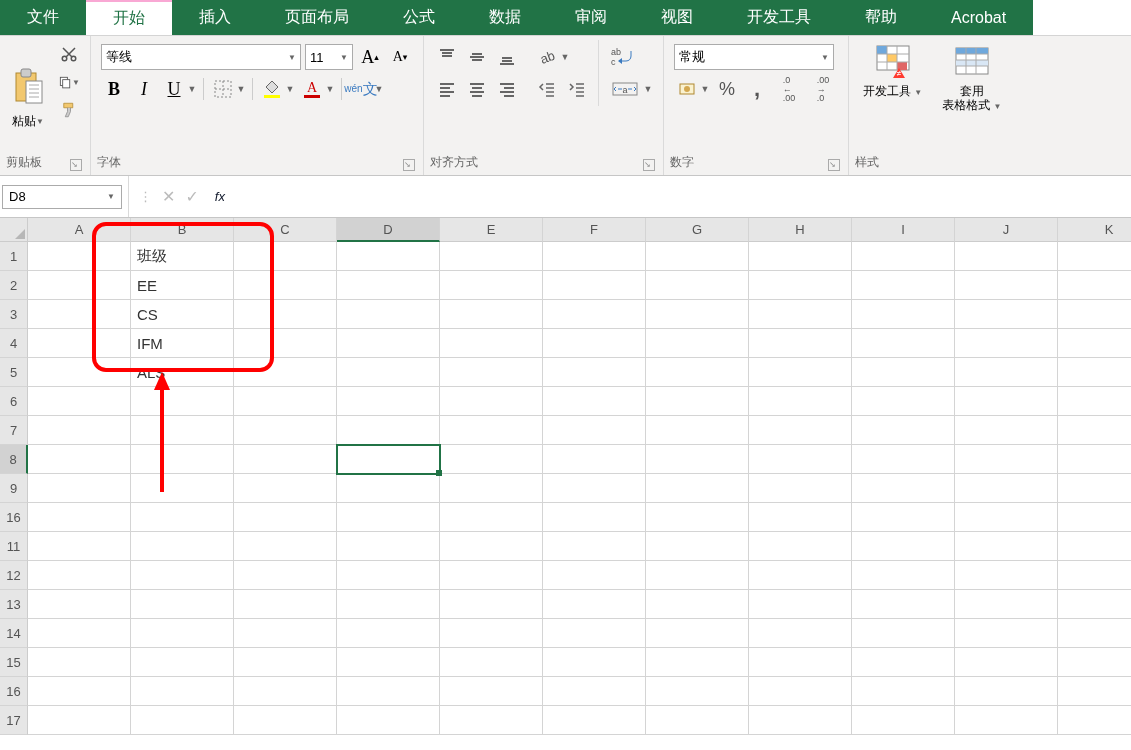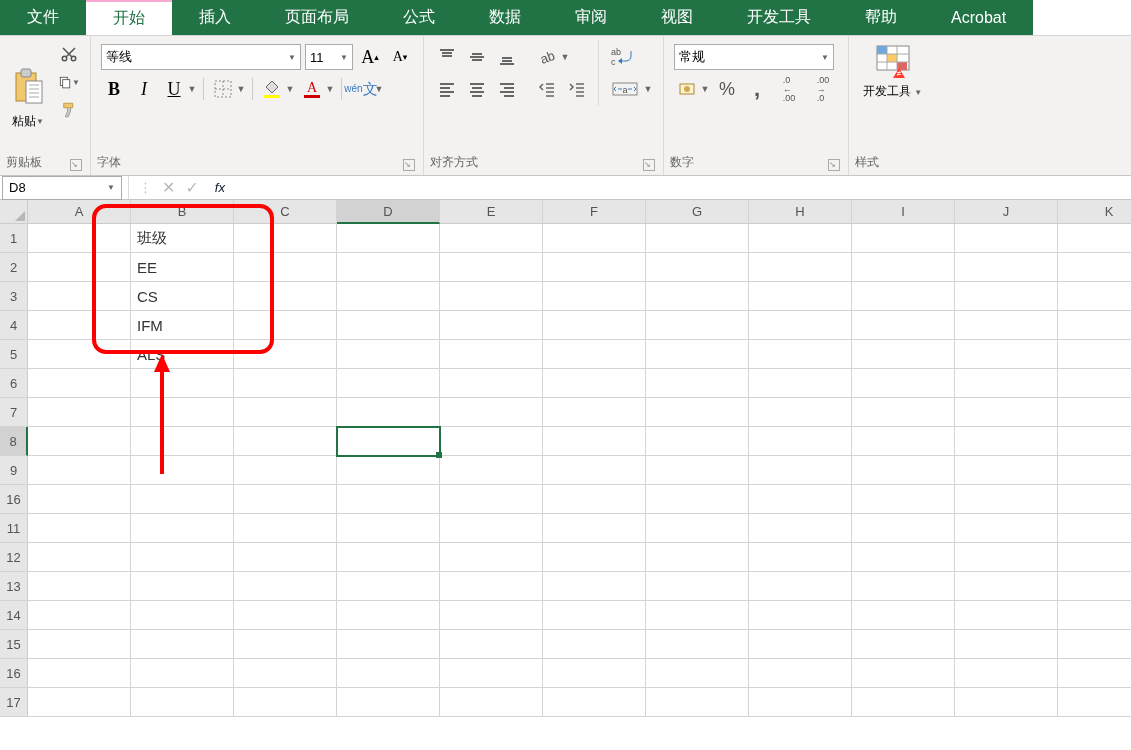--- a/index.html
+++ b/index.html
@@ -43,21 +43,21 @@
 
 .num-rows { display: flex; flex-direction: column; gap: 6px; padding: 4px; }
 .combo.numfmt { width: 160px; justify-content: space-between; }
 
 
 .style-col { display:flex; flex-direction:column; align-items:center; justify-content:center; padding:4px 8px; }
 .style-col svg { width:36px; height:36px; }
 .style-col .lbl { font-size:12px; text-align:center; line-height:14px; margin-top:4px;}
 
 
-.fbar { display: flex; align-items: center; height: 24px; border-bottom: 1px solid #c6c6c6; background:#fff;}
+.fbar { display: flex; align-items: center; height: 42px; border-bottom: 1px solid #c6c6c6; background:#fff;}
 .namebox { width: 120px; height: 24px; border: 1px solid #ababab; margin: 0 6px 0 2px; display:flex;align-items:center; padding:0 6px; justify-content:space-between; background:#fff;}
 .fx-btns { display:flex; align-items:center; gap:10px; color:#888; padding:0 10px; border-left:1px solid #dadada; height:100%; }
 .fx-label { font-style: italic; color:#0f172a; padding-left:6px;}
 .fx-input { flex:1; height:100%; border:none; outline:none; padding:0 6px; }
 
 
 .grid-wrap { position: relative; overflow:hidden; height: 544px; background:#fff;}
 .corner { position:absolute; left:0; top:0; width:28px; height:24px; background:#e6e6e6; border-right:1px solid #ccc; border-bottom:1px solid #ccc;}
 .corner::after{content:"";position:absolute;right:2px;bottom:2px;border-left:10px solid transparent;border-bottom:10px solid #b7b7b7;}
 .col-headers { position:absolute; left:28px; top:0; display:flex; height:24px; }
@@ -330,20 +330,30 @@
             <rect x="2" y="2" width="32" height="24" fill="#fff" stroke="#888"></rect>
             <rect x="2" y="2" width="10" height="8" fill="#6fa8dc"></rect>
             <rect x="12" y="10" width="10" height="8" fill="#ffc966"></rect>
             <rect x="22" y="18" width="10" height="8" fill="#e06666"></rect>
             <path d="M2 10h32M2 18h32M12 2v24M22 2v24" stroke="#aaa"></path>
             <path d="M24 24l6 10H18z" fill="#ff3b30"></path>
             <text x="24" y="32" text-anchor="middle" font-size="8" fill="#fff">≠</text>
           </svg>
         <span class="lbl"><span>开发工具</span> <span class="caret">▼</span></span>
       </div>
+      <div class="style-col">
+        <svg viewBox="0 0 36 36">
+            <rect x="2" y="4" width="32" height="26" fill="#fff" stroke="#888"></rect>
+            <rect x="2" y="4" width="32" height="6" fill="#6fa8dc"></rect>
+            <rect x="2" y="16" width="32" height="6" fill="#d9e7f5"></rect>
+            <path d="M2 10h32M2 16h32M2 22h32M12 4v26M22 4v26" stroke="#aaa"></path>
+          </svg>
+        <span class="lbl"><span style="white-space:pre-line;">套用
+表格格式</span> <span class="caret">▼</span></span>
+      </div>
     </div>
     <div class="group-label"><span>样式</span></div>
   </div>
 
 </div>
 
 <div class="fbar">
   <div class="namebox">
       <span>D8</span>
       <span class="caret">▼</span>

